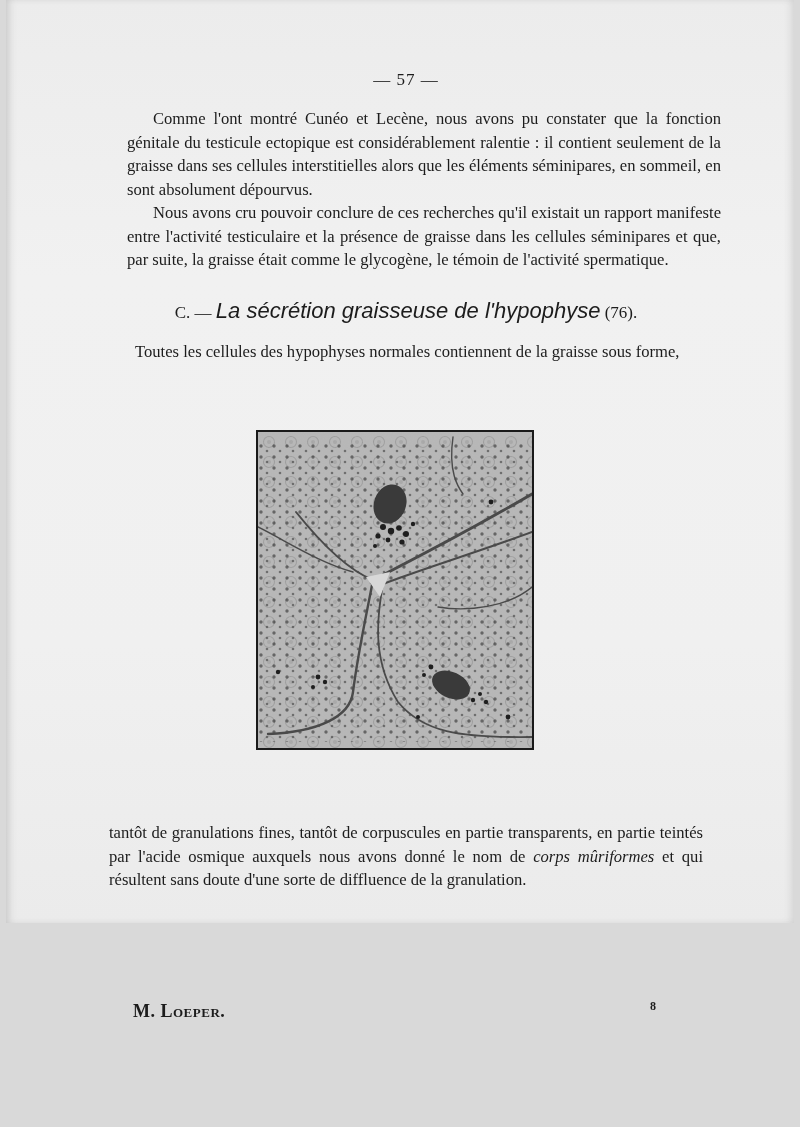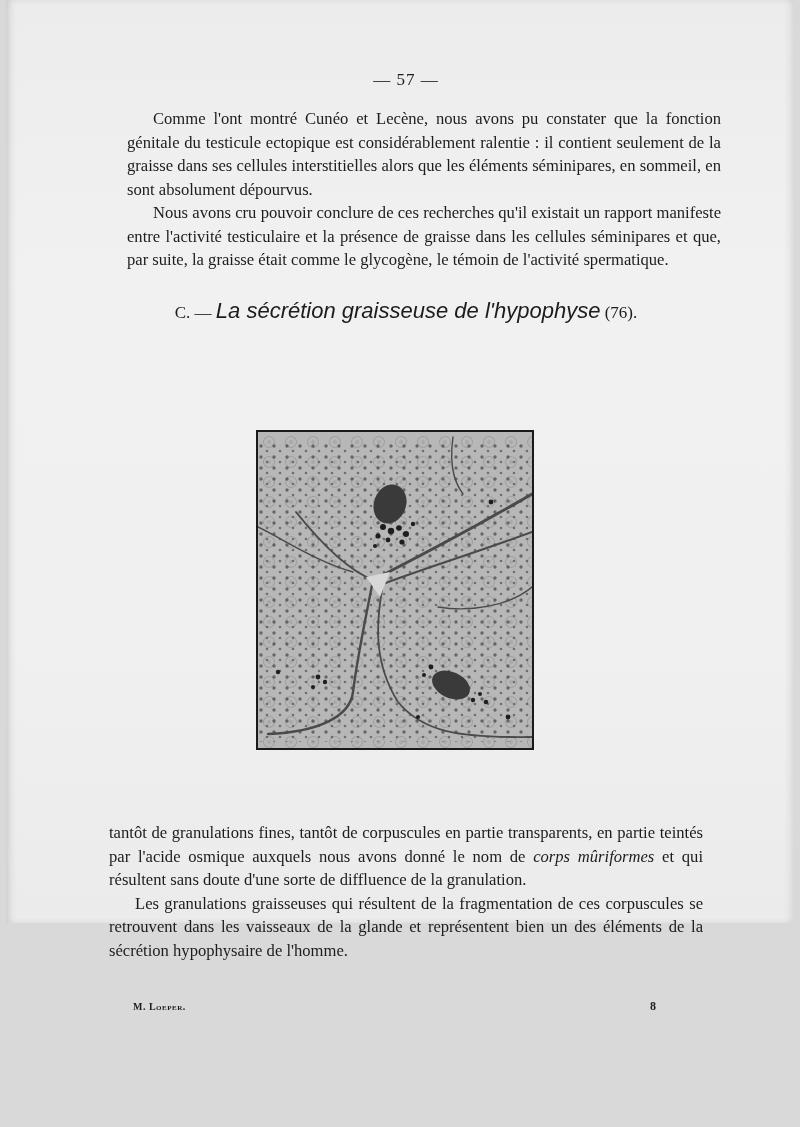--- a/index.html
+++ b/index.html
@@ -83,21 +83,21 @@
       width: 560px;
       font-size: 10.6px;
       line-height: 13px;
       text-align: center;
       color: #2a2a2a;
     }
     .footer-author {
       position: absolute;
       top: 1001px;
       left: 127px;
-      font-size: 10px;
+      font-size: 18px;
       letter-spacing: 0.5px;
       font-variant: small-caps;
       font-weight: bold;
     }
     .footer-sig {
       position: absolute;
       top: 999px;
       left: 644px;
       font-size: 12px;
       font-weight: bold;
@@ -116,20 +116,21 @@
     <p>Nous avons cru pouvoir conclure de ces recherches qu'il existait un rapport manifeste entre l'activité testiculaire et la présence de graisse dans les cellules séminipares et que, par suite, la graisse était comme le glycogène, le témoin de l'activité spermatique.</p>
   </div>
 
   <div class="section-heading">
     <span>C. —</span>
     <span class="title">La sécrétion graisseuse de l'hypophyse</span>
     <span>(76).</span>
   </div>
 
   <div class="text-block block2">
+    <p>Toutes les cellules des hypophyses normales contiennent de la graisse sous forme,</p>
   </div>
 
   <div class="figure">
     <svg width="274" height="316" viewBox="0 0 274 316">
       <defs>
         <filter id="grain" x="0" y="0" width="100%" height="100%">
           <feTurbulence type="fractalNoise" baseFrequency="0.9" numOctaves="2" seed="4"></feTurbulence>
           <feColorMatrix type="matrix" values="0 0 0 0 0.45  0 0 0 0 0.45  0 0 0 0 0.45  0 0 0 0.55 0"></feColorMatrix>
         </filter>
         <pattern id="cells" width="22" height="20" patternUnits="userSpaceOnUse">
@@ -185,19 +186,18 @@
         <circle cx="20" cy="240" r="2.2"></circle>
           <circle cx="250" cy="285" r="2.4"></circle>
           <circle cx="233" cy="70" r="2.4"></circle>
       </g>
     </svg>
   </div>
 
 
   <div class="text-block block3">
     <p class="noindent"><span>tantôt de granulations fines, tantôt de corpuscules en partie transparents, en partie teintés par l'acide osmique auxquels nous avons donné le nom de </span><em>corps mûriformes</em><span> et qui résultent sans doute d'une sorte de diffluence de la granulation.</span></p>
-    <p>Les granulations graisseuses qui résultent de la fragmentation de ces corpuscules se retrouvent dans les vaisseaux de la glande et représentent bien un des éléments de la sécrétion hypophysaire de l'homme.</p>
   </div>
 
   <div class="footer-author">M. Loeper.</div>
   <div class="footer-sig">8</div>
 
 </div>
 
 </body></html>

